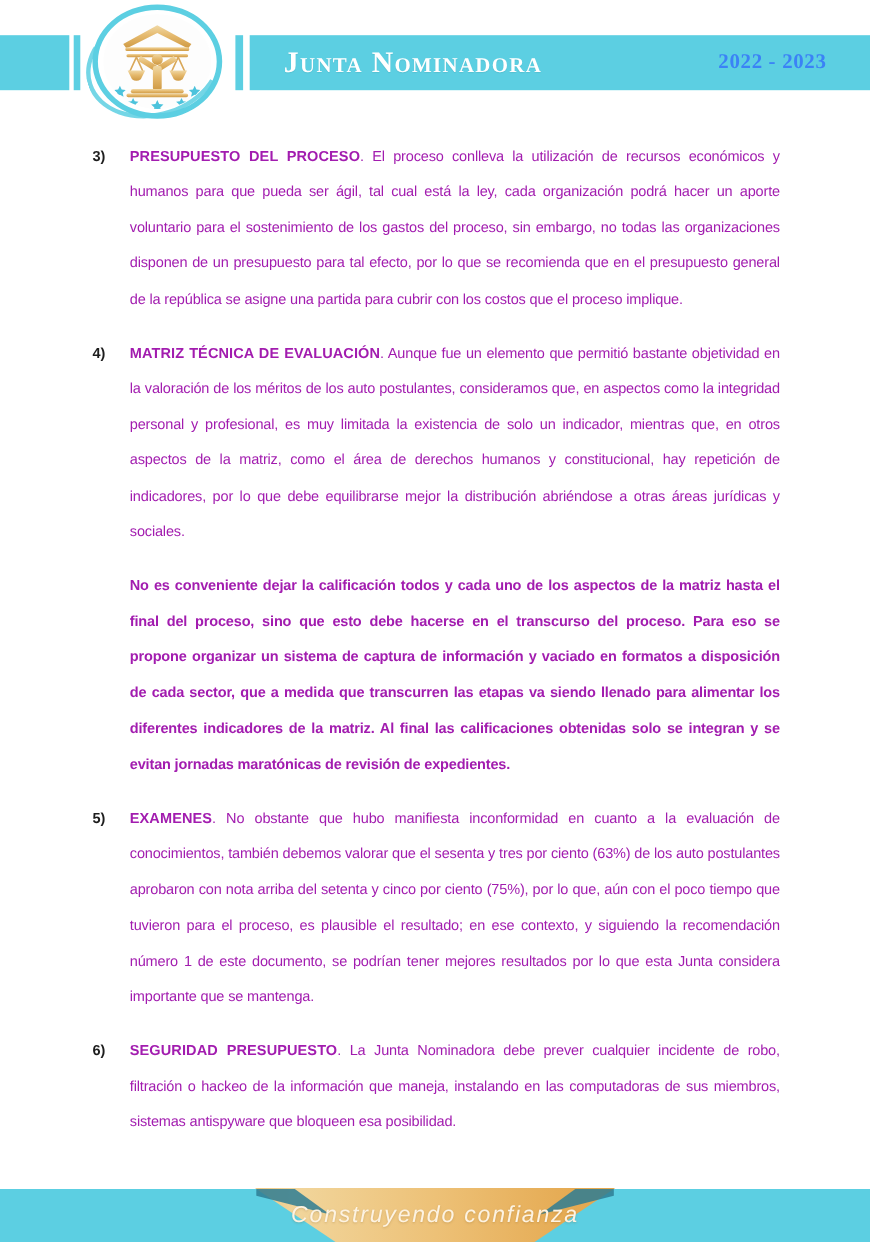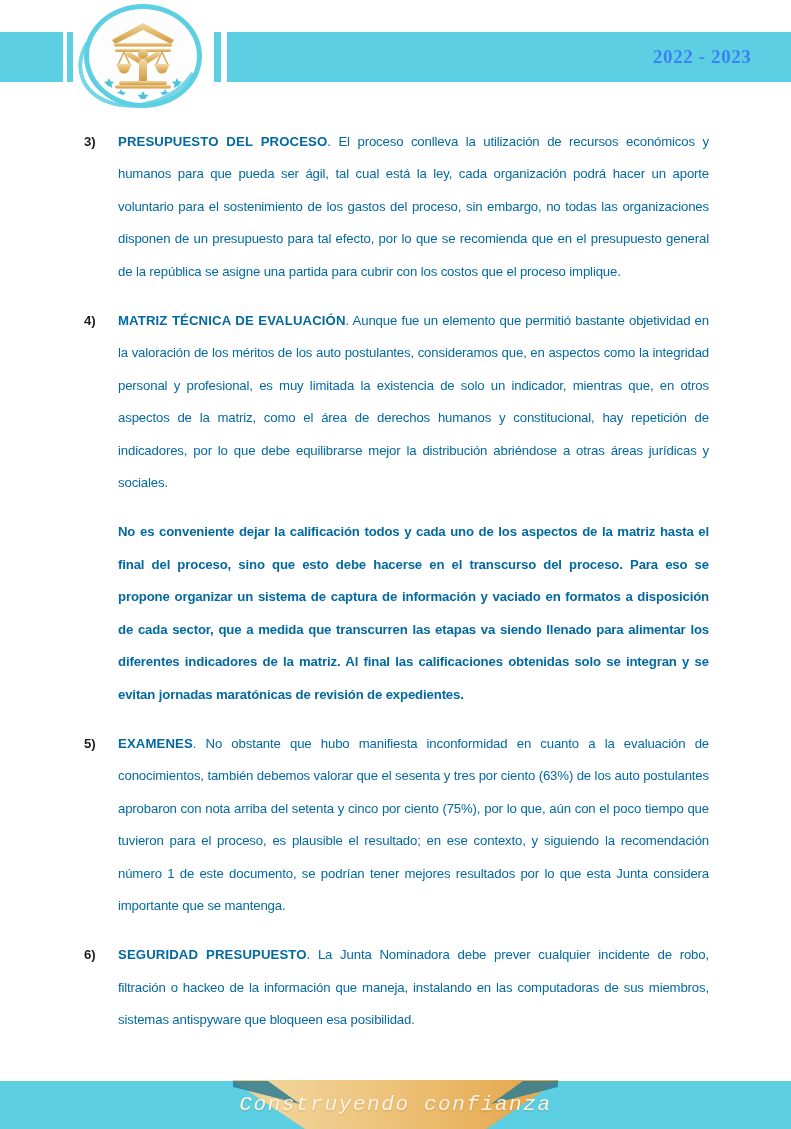--- a/index.html
+++ b/index.html
@@ -143,21 +143,21 @@
     left: 84px;
     top: 0;
     font-size: 13.2px;
     font-weight: bold;
     color: #1d1d1d;
     line-height: 32.4px;
   }
   .para {
     font-size: 13.2px;
     line-height: 32.4px;
-    color: #0369a1;
+    color: #a21caf;
     text-align: justify;
     text-justify: inter-word;
     margin: 0 0 0 0;
     letter-spacing: -0.15px;
   }
   .para + .para { margin-top: 17px; font-weight: bold; }
   .para b {
     font-weight: bold;
     letter-spacing: 0.1px;
   }
@@ -172,21 +172,21 @@
     width: 791px;
     height: 62px;
   }
   .footer svg { display: block; }
   .footer-slogan {
     position: absolute;
     left: 0;
     top: 26px;
     width: 791px;
     text-align: center;
-    font-family: Liberation Mono, monospace;
+    font-family: Liberation Sans, sans-serif;
     font-style: italic;
     font-size: 21px;
     color: #fdf3e2;
     letter-spacing: 1.6px;
     text-shadow: 0 1px 2px rgba(120,80,20,0.25);
     white-space: nowrap;
   }
 </style>
 </head>
 <body>
@@ -237,20 +237,21 @@
           <path d="M49 78 l1.7 3.6 3.9.5 -2.9 2.6 .8 3.9 -3.5-2 -3.5 2 .8-3.9 -2.9-2.6 3.9-.5 Z"></path>
           <path d="M71 76 l1.5 3.1 3.4.4 -2.6 2.3 .7 3.4 -3-1.8 -3 1.8 .7-3.4 -2.6-2.3 3.4-.4 Z"></path>
         </g>
       </svg>
     </div>
   </div>
 
   <div class="band-tick-right"></div>
   <div class="band-main"></div>
 
+  <div class="header-title">Junta Nominadora</div>
   <div class="header-year">2022 - 2023</div>
 </div>
 
 <div class="doc-body">
 
   <div class="item item-first">
     <div class="item-num">3)</div>
     <p class="para"><b>PRESUPUESTO DEL PROCESO</b><span>. El proceso conlleva la utilización de recursos económicos y humanos para que pueda ser ágil, tal cual está la ley, cada organización podrá hacer un aporte voluntario para el sostenimiento de los gastos del proceso, sin embargo, no todas las organizaciones disponen de un presupuesto para tal efecto, por lo que se recomienda que en el presupuesto general de la república se asigne una partida para cubrir con los costos que el proceso implique.</span></p>
   </div>
 

